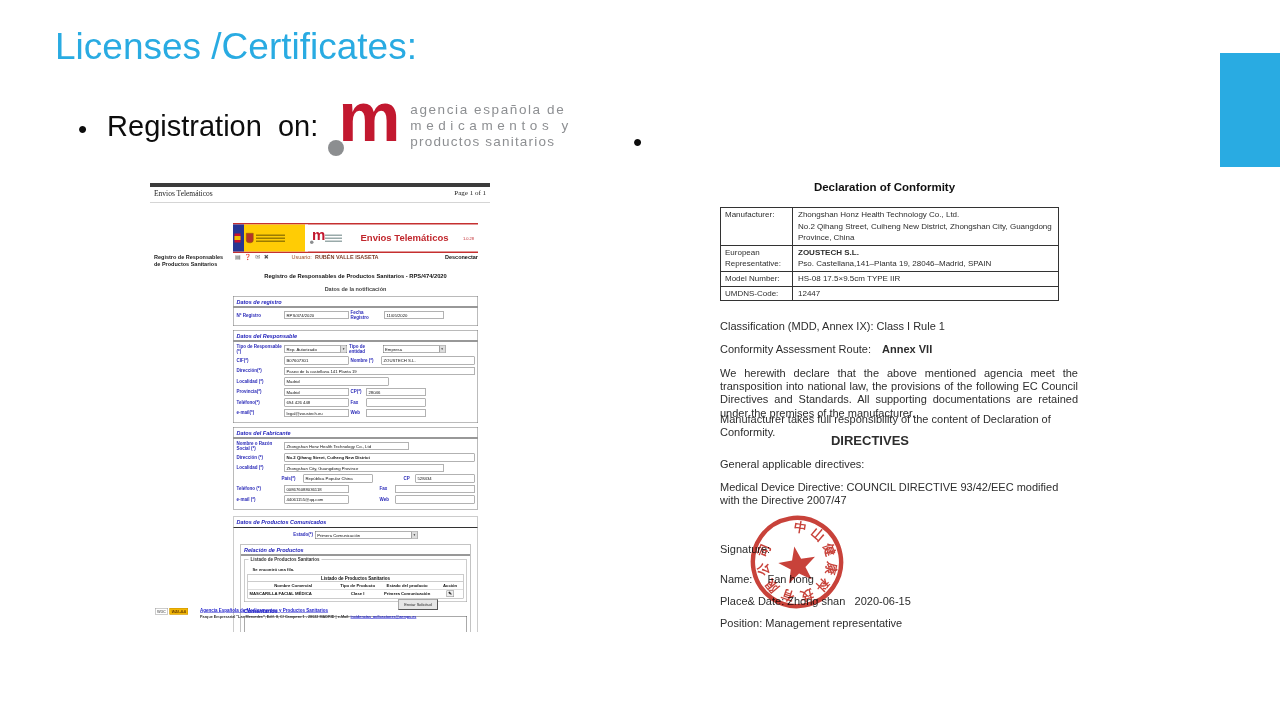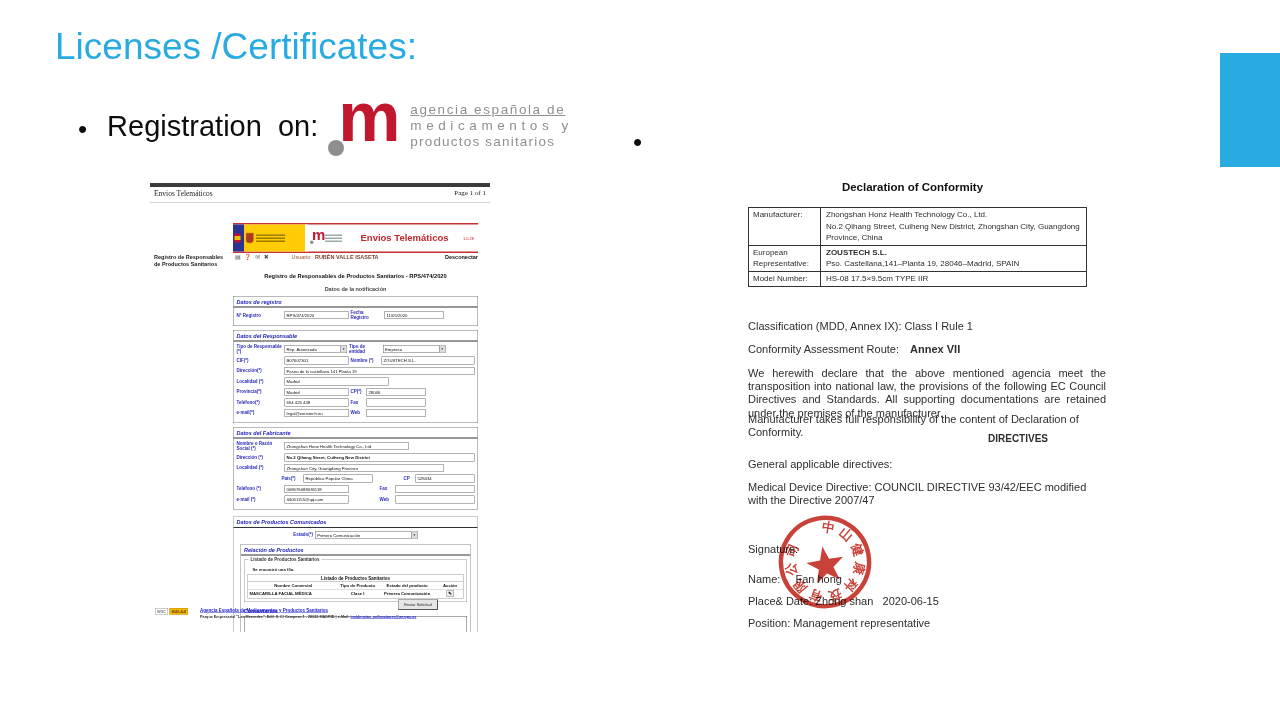--- a/index.html
+++ b/index.html
@@ -14,21 +14,21 @@
   .bdot{font-size:26px;margin-top:10px;}
   .btext{font-size:29px;margin-left:20px;margin-top:6px;white-space:pre;}
   .bullet-right .btext{margin-left:12px;margin-top:0;font-size:28px;}
 
   
   .aemps{display:flex;margin-left:8px;margin-top:-6px;}
   .logo-mark{position:relative;width:78px;height:64px;}
   .logo-dot{position:absolute;left:2px;bottom:6px;width:16px;height:16px;border-radius:50%;background:#8C8E90;}
   .logo-m{position:absolute;left:12px;top:-16px;font-size:70px;font-weight:bold;color:#C2182F;line-height:1;letter-spacing:-3px;}
   .logo-text{margin-left:6px;margin-top:4px;color:#8D8F92;font-size:13.5px;line-height:16px;}
-  .lt1{letter-spacing:1.6px;text-decoration:underline;}.lt2{letter-spacing:4.6px;}.lt3{letter-spacing:1.2px;}
+  .lt1{letter-spacing:1.6px;}.lt2{letter-spacing:4.6px;}.lt3{letter-spacing:1.2px;}
 
   
   .page{position:absolute;left:150px;top:180px;width:340px;height:452px;overflow:hidden;}
   .page-inner{position:absolute;left:0;top:0;width:680px;height:904px;transform:scale(0.5);transform-origin:0 0;}
   .print-band{position:absolute;left:0;top:6px;width:680px;height:8px;background:#3b3b3b;}
   .print-h{position:absolute;top:18px;font-family:"Liberation Serif",serif;font-size:15px;color:#222;}
   .print-h.l{left:8px;}.print-h.r{right:8px;font-size:14px;}
   .print-line{position:absolute;left:0;top:44px;width:680px;height:1px;background:#aaa;}
 
   .banner{position:absolute;left:166px;top:86px;width:490px;height:54px;display:flex;align-items:stretch;
@@ -92,32 +92,32 @@
   .pfooter{position:absolute;left:10px;top:856px;display:flex;gap:10px;}
   .badge{display:flex;gap:3px;align-items:flex-start;}
   .chip1{border:1px solid #999;color:#777;font-size:8px;padding:1px 3px;font-weight:bold;}
   .chip2{background:#F2B705;color:#6b3f00;font-size:8px;padding:1px 3px;font-weight:bold;font-style:italic;border:1px solid #c99000;}
   .plinks{width:470px;margin-left:14px;}
   .plink1{color:#2222CC;font-weight:bold;font-size:9px;text-decoration:underline;}
   .plink2{color:#333;font-weight:bold;font-size:7.5px;margin-top:3px;}
   .plink2 .em{color:#2222CC;text-decoration:underline;}
 
   
-  .decl{position:absolute;left:740px;top:175px;width:372px;height:478px;color:#2d2d2d;}
+  .decl{position:absolute;left:712px;top:175px;width:372px;height:478px;color:#2d2d2d;}
   .decl .abs{position:absolute;}
   .decl-title{left:0;top:6px;width:345px;text-align:center;font-weight:bold;font-size:11.5px;color:#111;}
   .dtable{left:8px;top:32px;width:337px;border:1px solid #333;font-size:8px;line-height:1.45;background:#fff;}
   .dtr{display:grid;grid-template-columns:72px 1fr;border-bottom:1px solid #333;}
   .dtr:last-child{border-bottom:none;}
   .dtl{padding:1px 4px;border-right:1px solid #333;}
   .dtv{padding:1px 5px;}
   .bold{font-weight:bold;}
   .dline{left:8px;width:358px;font-size:11px;line-height:1.2;}
   .djust{text-align:justify;}
-  .dcenter{width:300px;text-align:right;font-size:10px;}
+  .dcenter{width:300px;text-align:center;font-size:13px;}
   .pre{white-space:pre-wrap;}
   .stamp{position:absolute;left:36px;top:338px;width:98px;height:98px;transform:rotate(-10deg);mix-blend-mode:multiply;opacity:.93;}
 </style>
 </head>
 <body>
 
 <div class="slide-title">Licenses /Certificates:</div>
 <div class="accent-rect"></div>
 
 <div class="bullet-row bullet-left">
@@ -349,20 +349,24 @@
       <div class="dtl">European Representative:</div>
       <div class="dtv">
         <div class="bold">ZOUSTECH S.L.</div>
         <div>Pso. Castellana,141–Planta 19, 28046–Madrid, SPAIN</div>
       </div>
     </div>
     <div class="dtr">
       <div class="dtl">Model Number:</div>
       <div class="dtv">HS-08 17.5×9.5cm TYPE IIR</div>
     </div>
+    <div class="dtr">
+      <div class="dtl">UMDNS-Code:</div>
+      <div class="dtv">12447</div>
+    </div>
   </div>
 
   <div class="abs dline" style="top:145px">Classification (MDD, Annex IX): Class I Rule 1</div>
   <div class="abs dline" style="top:168px">
     <span>Conformity Assessment Route:</span>
     <span class="bold" style="margin-left:8px">Annex VII</span>
   </div>
   <div class="abs dline djust" style="top:192px">We herewith declare that the above mentioned agencia meet the transposition into national law, the provisions of the following EC Council Directives and Standards. All supporting documentations are retained under the premises of the manufacturer.</div>
   <div class="abs dline" style="top:238px">Manufacturer takes full responsibility of the content of Declaration of Conformity.</div>
   <div class="abs dline dcenter bold" style="top:258px">DIRECTIVES</div>

